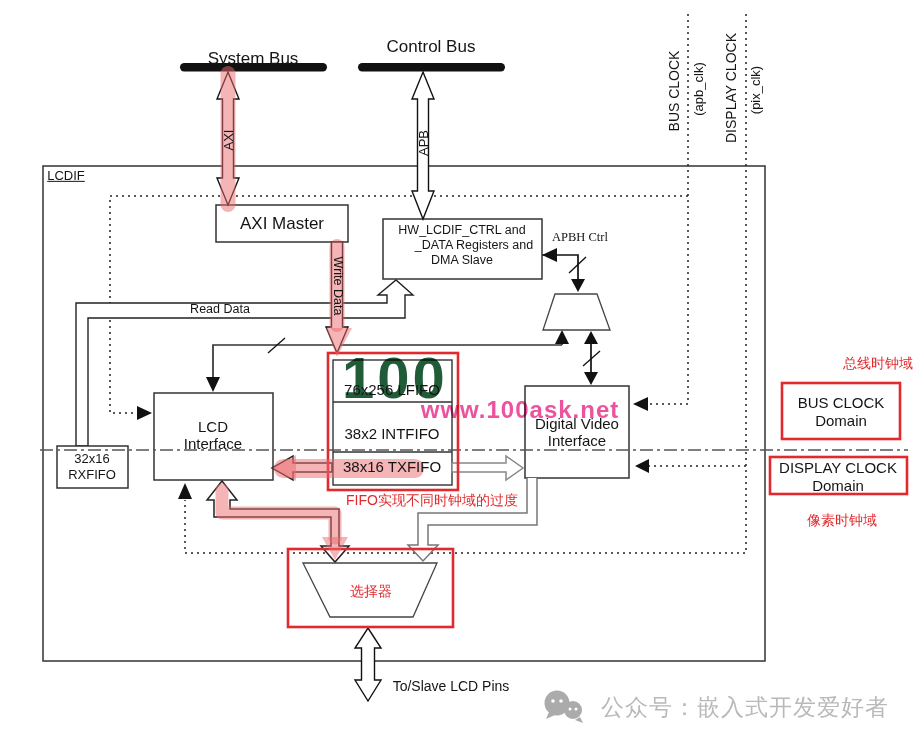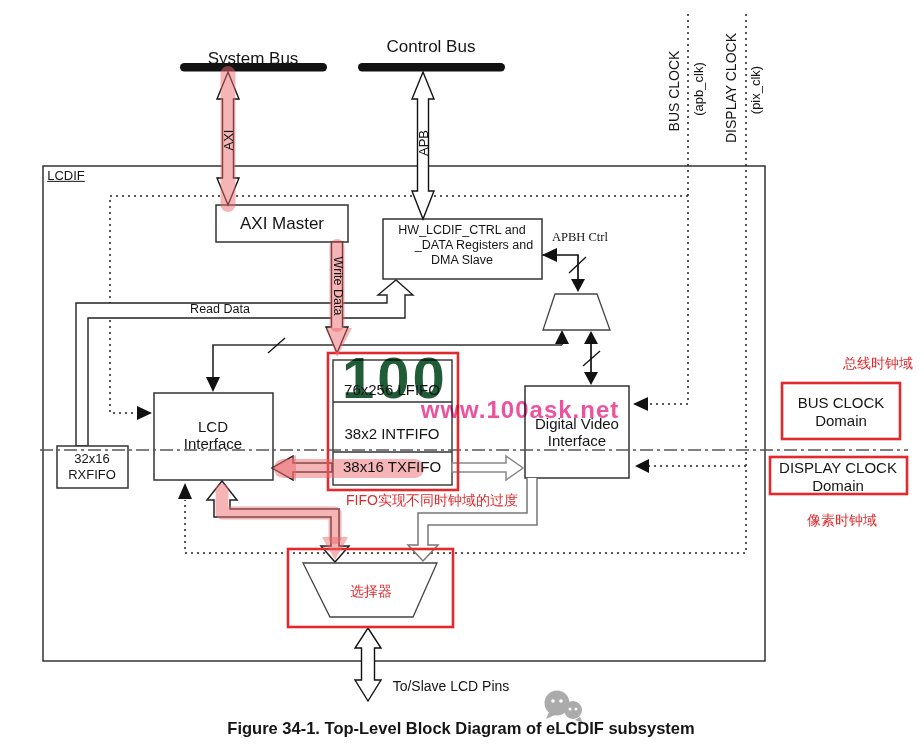--- a/index.html
+++ b/index.html
@@ -166,15 +166,15 @@
   <div class="lbl f14 red" style="left:371px;top:592px;">选择器</div>
 
   <div class="lbl f14 red" style="left:842px;top:364px;margin-left:36px;">总线时钟域</div>
   <div class="lbl f15" style="left:841px;top:403px;">BUS CLOCK</div>
   <div class="lbl f15" style="left:841px;top:421px;">Domain</div>
   <div class="lbl f15" style="left:838px;top:468px;">DISPLAY CLOCK</div>
   <div class="lbl f15" style="left:838px;top:486px;">Domain</div>
   <div class="lbl f14 red" style="left:842px;top:521px;">像素时钟域</div>
 
   <div class="lbl f14" style="left:451px;top:687px;">To/Slave LCD Pins</div>
-  <div class="lbl caption" style="left:461px;top:728px;">Figure 34-1. Top-Level Block Diagram of eLCDIF subsystem</div>
+  <div class="lbl footer-social" style="left:745px;top:708px;">公众号：嵌入式开发爱好者</div>
 
 </div>
 
 </body></html>

